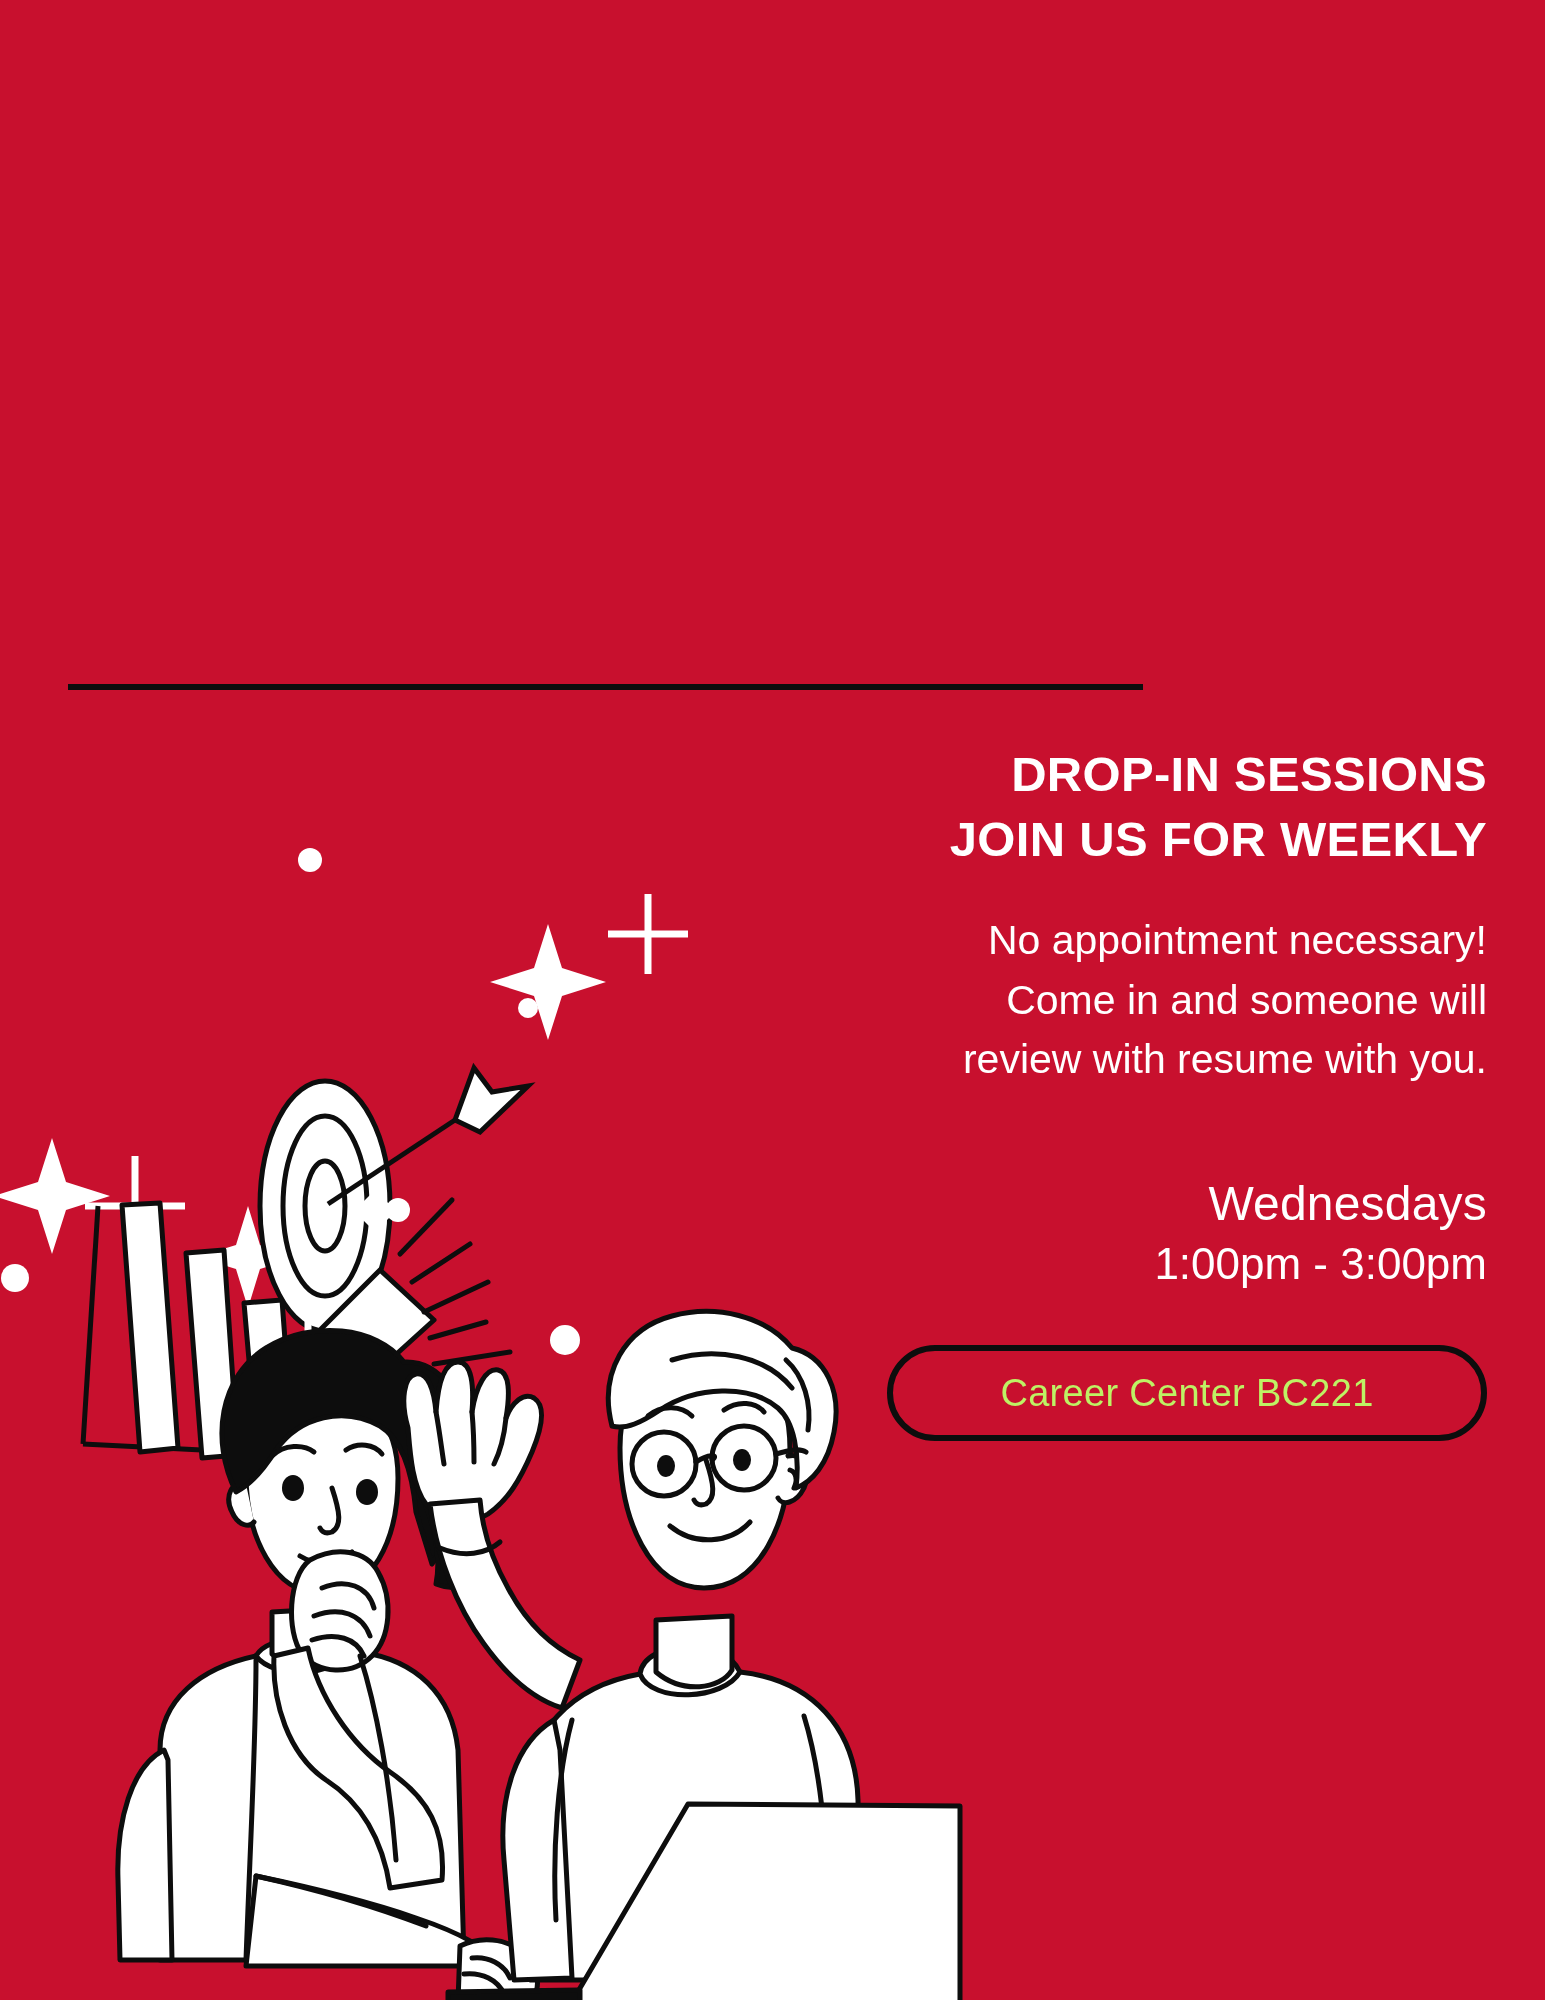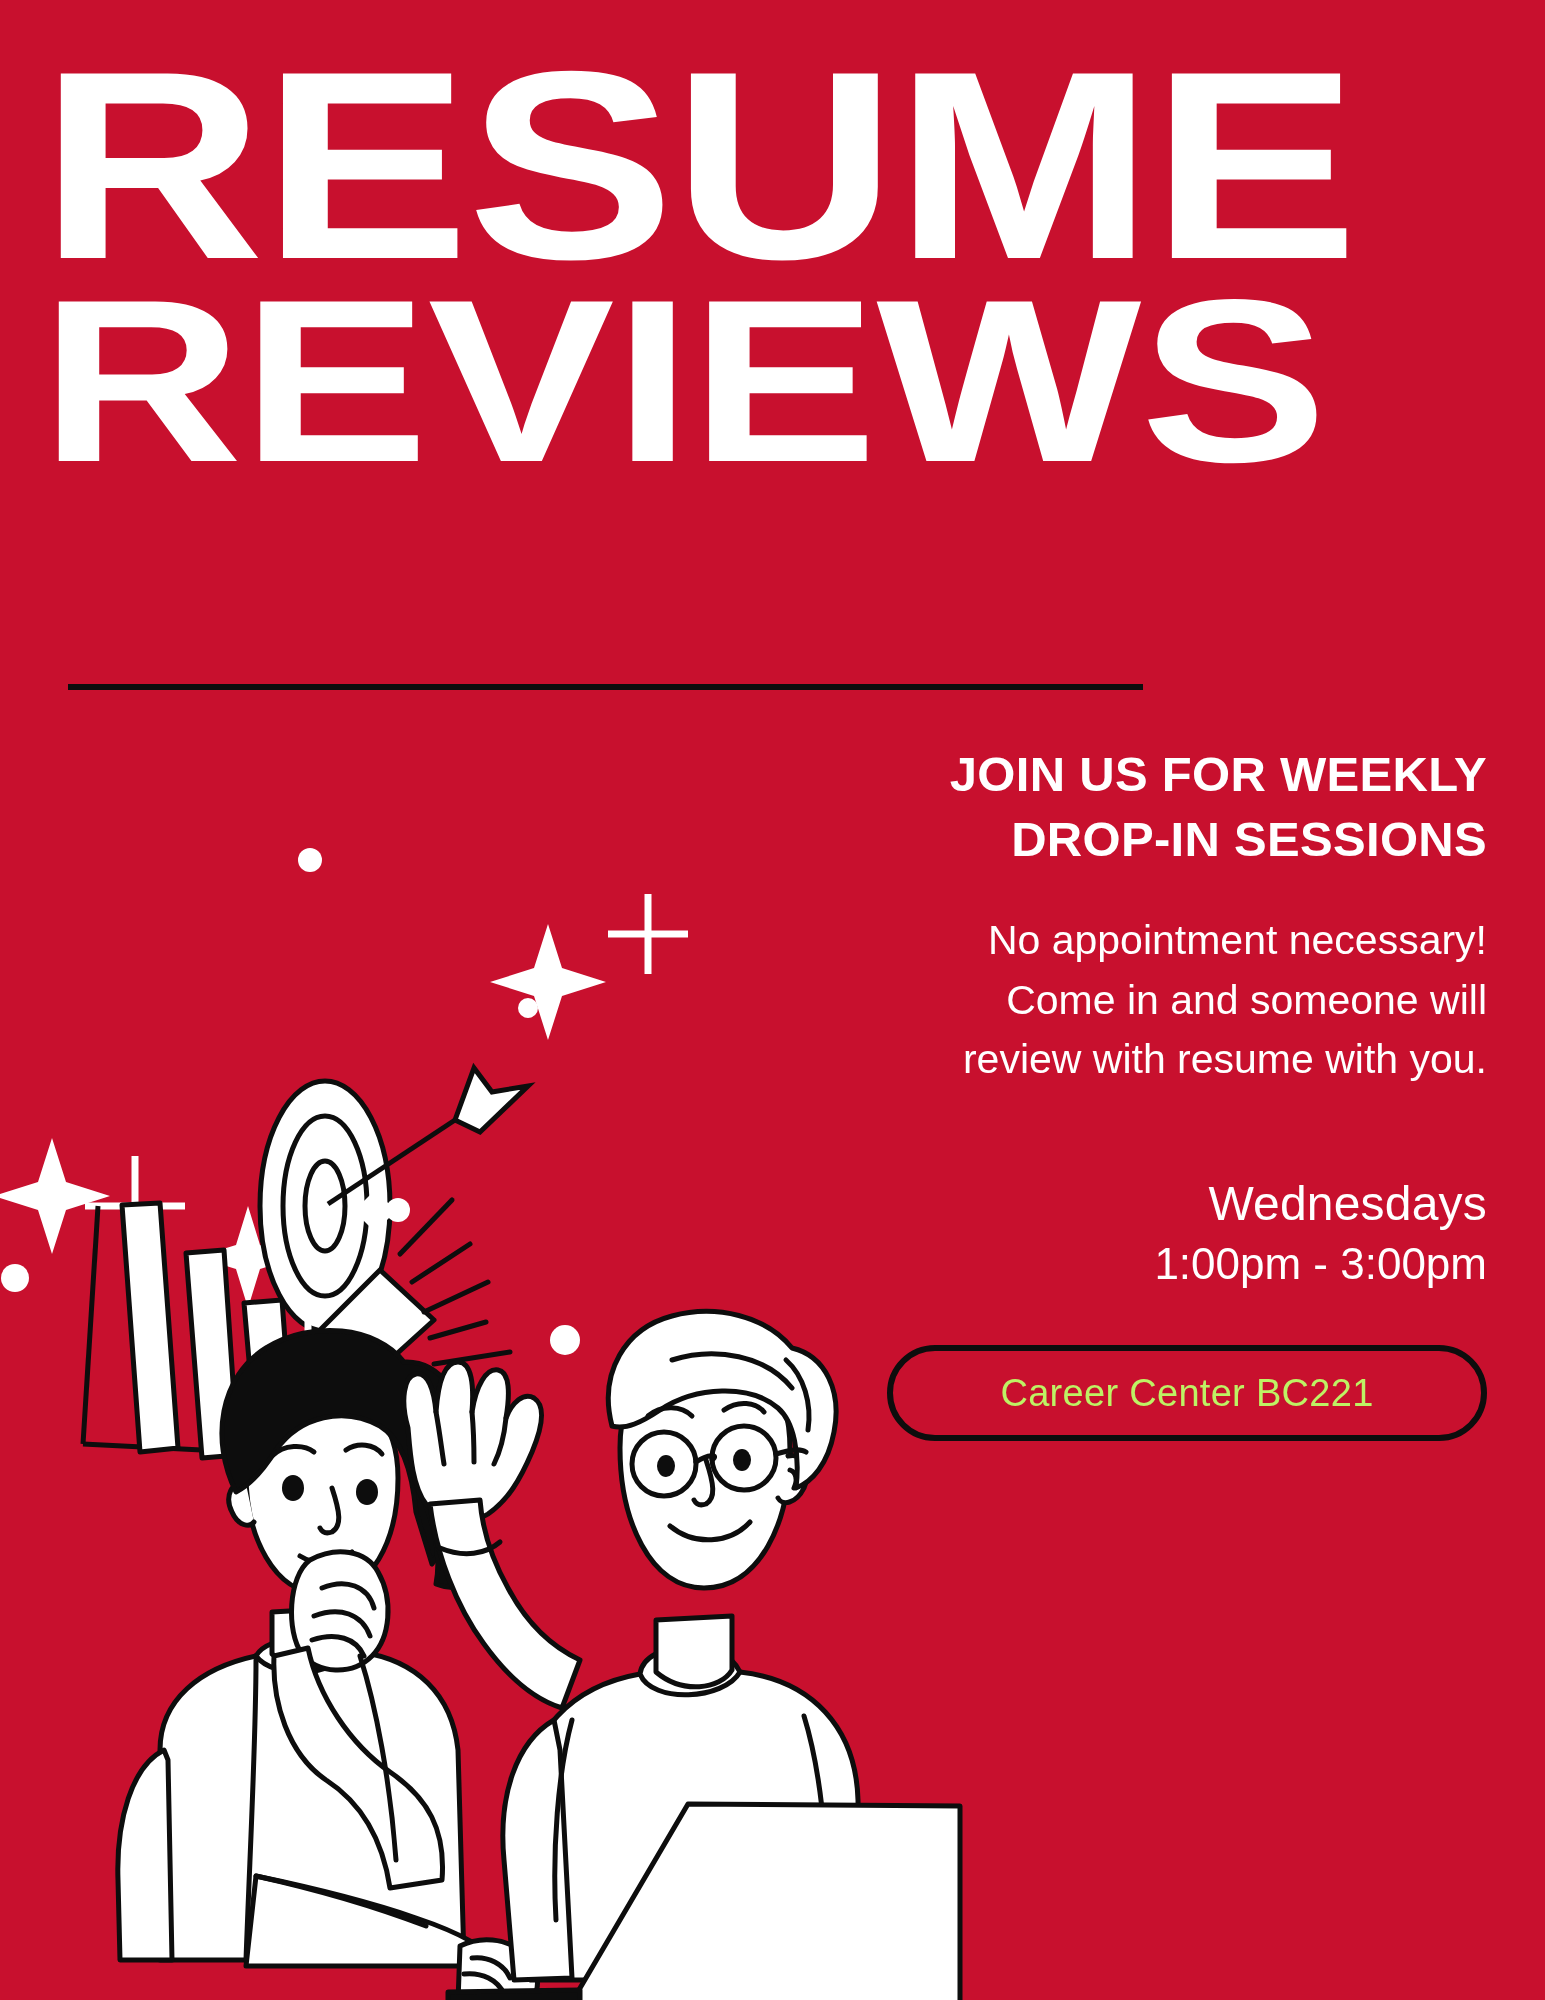--- a/index.html
+++ b/index.html
@@ -120,31 +120,27 @@
     width:900px;
     height:960px;
   }
   svg { display:block; overflow:visible; }
 </style>
 </head>
 <body>
 
 <div class="poster">
 
-  <div class="title-block">
-    <div class="title-line l1">RESUME</div>
-    <div class="title-line l2">REVIEWS</div>
-  </div>
   <div class="title-rule"></div>
 
   <div class="right-col">
 
     <div class="kicker">
+      <div>DROP-IN SESSIONS</div>
       <div>JOIN US FOR WEEKLY</div>
-      <div>DROP-IN SESSIONS</div>
     </div>
 
     <div class="lede">
       <div>No appointment necessary!</div>
       <div>Come in and someone will</div>
       <div>review with resume with you.</div>
     </div>
 
     <div class="when">
       <div class="when-day">Wednesdays</div>

